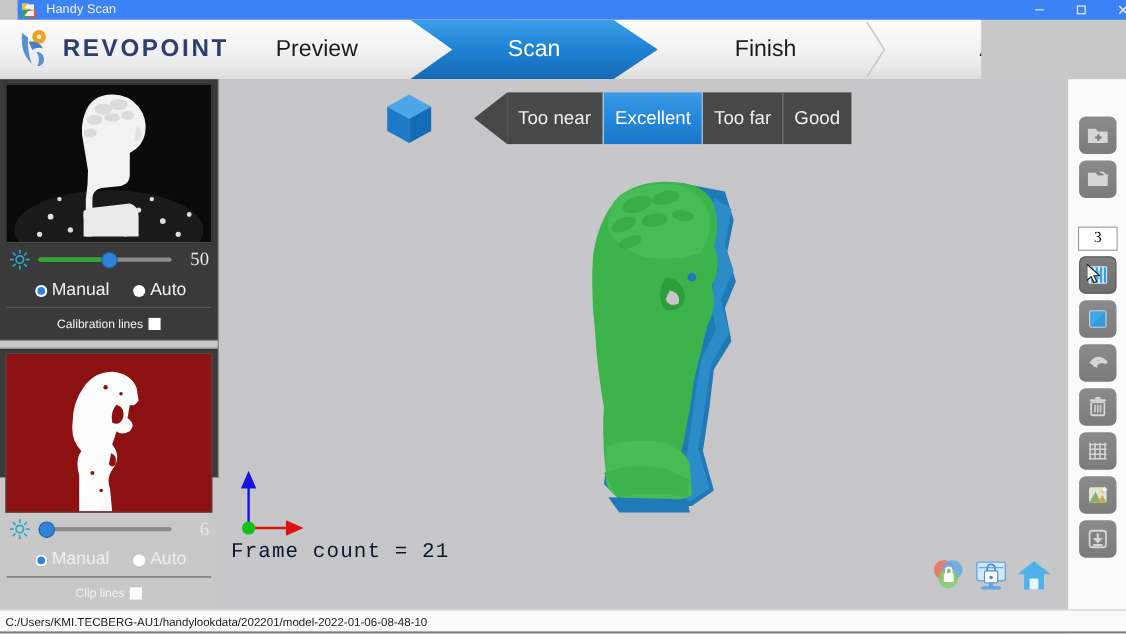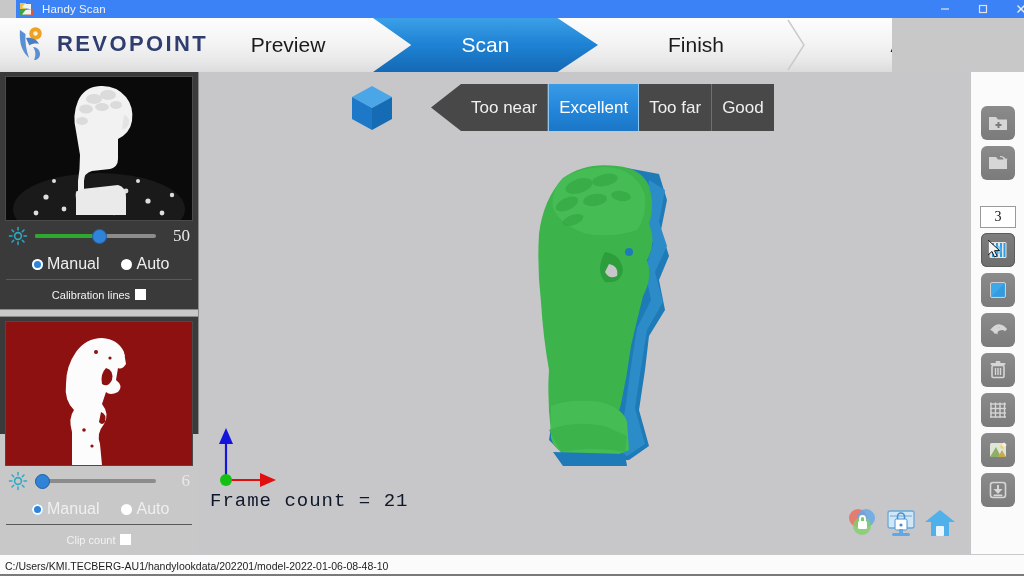--- a/index.html
+++ b/index.html
@@ -330,21 +330,21 @@
 
       <div class="radiorow">
         <span class="radio on"></span>
         <span class="radio-lbl">Manual</span>
         <span class="radio"></span>
         <span>Auto</span>
       </div>
 
       <div class="divline"></div>
       <div class="checkrow">
-        <span>Clip count</span>
+        <span>Clip lines</span>
         <span class="checkbox"></span>
       </div>
     </div>
   </div>
 
   <div class="viewport">
 
     <div class="cube">
       <svg width="46" height="48" viewBox="0 0 46 48">
         <polygon points="23,2 43,13 23,24 3,13" fill="#4ba6e8"></polygon>

